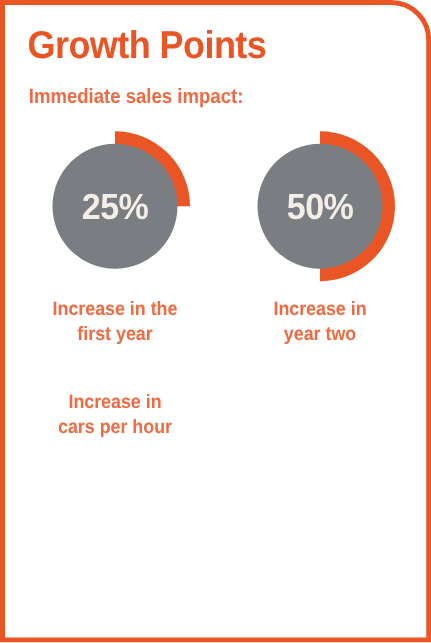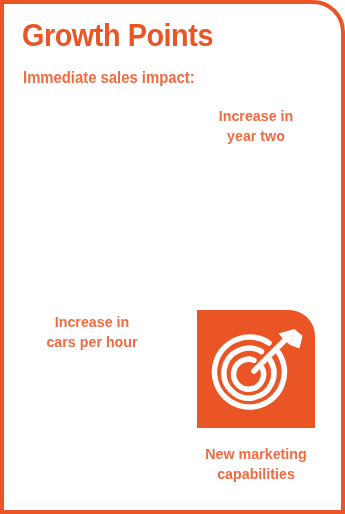--- a/index.html
+++ b/index.html
@@ -88,49 +88,53 @@
   .tile svg{position:absolute;left:9px;top:9px;width:100px;height:100px;}
 </style>
 </head>
 <body>
 
 <div id="card">
 
   <div id="title">Growth Points</div>
   <div id="subtitle">Immediate sales impact:</div>
 
+  <div class="cell" id="cell-0">
+    <div class="gauge-wrap">
+      <div class="gauge">
+        <svg viewBox="0 0 130 130" aria-hidden="true">
+          <path d="M65 65 L65 5 A60 60 0 0 1 125 65 Z" fill="#ea5526"></path>
+          <circle cx="65" cy="65" r="50" fill="#7a7d82"></circle>
+        </svg>
+      </div>
+      <div class="gauge-value">25%</div>
+    </div>
+    <div class="caption">
+      <span>Increase in the</span>
+      <span class="l2">first year</span>
+    </div>
+  </div>
 
   <div class="cell" id="cell-1">
+    <div class="gauge-wrap">
+      <div class="gauge">
+        <svg viewBox="0 0 130 130" aria-hidden="true">
+          <path d="M65 65 L65 5 A60 60 0 0 1 65 125 Z" fill="#ea5526"></path>
+          <circle cx="65" cy="65" r="50" fill="#7a7d82"></circle>
+        </svg>
+      </div>
+      <div class="gauge-value">50%</div>
+    </div>
     <div class="caption">
       <span>Increase in</span>
       <span class="l2">year two</span>
     </div>
   </div>
 
   <div class="cell" id="cell-2">
     <div class="caption">
       <span>Increase in</span>
       <span class="l2">cars per hour</span>
     </div>
   </div>
 
-  <div class="cell" id="cell-3">
-    <div class="tile-wrap">
-      <div class="tile">
-        <svg viewBox="0 0 100 100" aria-hidden="true">
-          <g fill="none" stroke="#ffffff" stroke-width="5.5" stroke-linecap="round">
-            <path d="M72.5 33.5 A35 35 0 1 1 63 24"></path>
-            <path d="M64.5 41.5 A25 25 0 1 1 55.5 32.5"></path>
-            <path d="M56.5 49.5 A15 15 0 1 1 48 41.2"></path>
-          </g>
-          <path d="M48 52 L78.5 21.5" stroke="#ffffff" stroke-width="5.5" stroke-linecap="round" fill="none"></path>
-          <path d="M72.5 14.5 L88.5 10 L84 26 L78 20.8 Z" fill="#ffffff"></path>
-          <path d="M88.5 10 L84 26 L93.5 29.5 L96.5 17 Z" fill="#ffffff"></path>
-        </svg>
-      </div>
-    </div>
-    <div class="caption">
-      <span>New marketing</span>
-      <span class="l2">capabilities</span>
-    </div>
-  </div>
 
 </div>
 
 </body></html>

